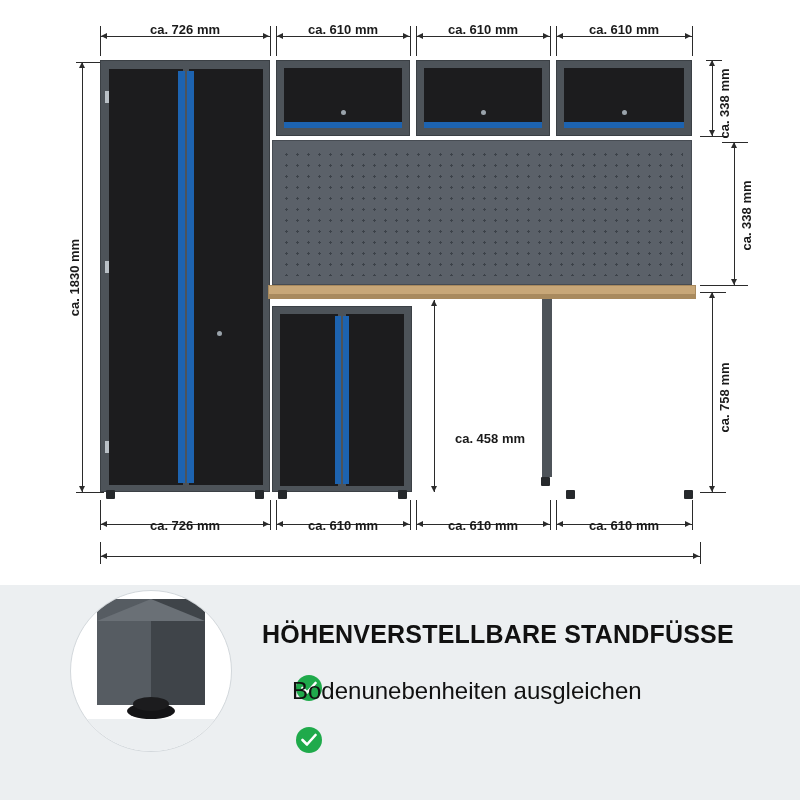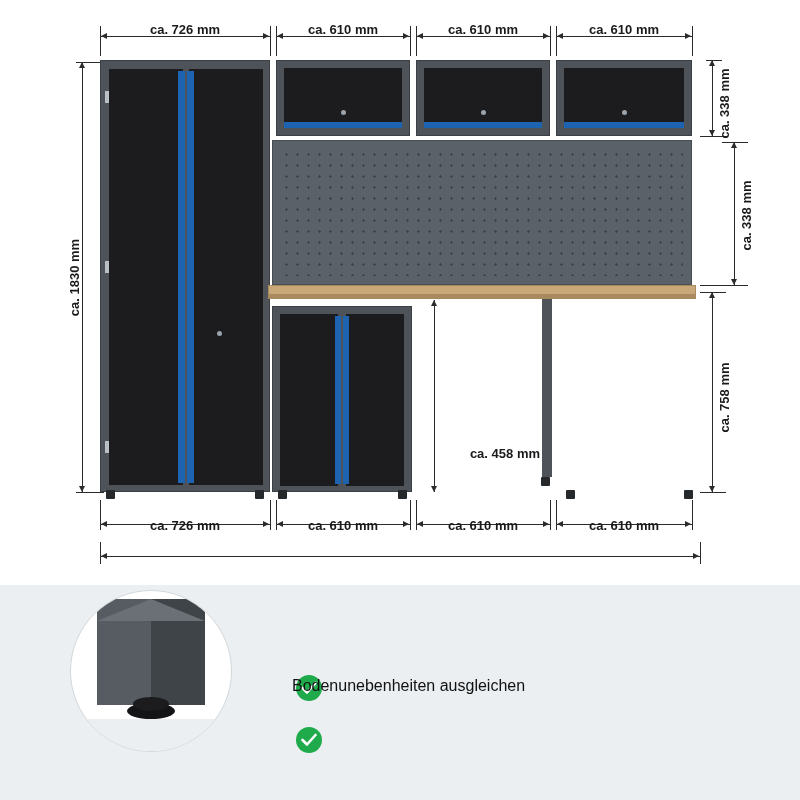--- a/index.html
+++ b/index.html
@@ -102,21 +102,21 @@
   .leg-right{position:absolute;left:80px;top:8px;width:54px;height:106px;background:#3f4449;}
   .leg-bevel{position:absolute;left:26px;top:8px;width:108px;height:22px;background:#6a7076;clip-path:polygon(0 100%,50% 0,100% 100%);}
   .promo-pad{position:absolute;left:62px;top:106px;width:36px;height:14px;border-radius:50%;background:#1c1c1e;}
   .promo-pad2{position:absolute;left:56px;top:112px;width:48px;height:16px;border-radius:50%/50%;background:#141416;}
   .promo-shadow{position:absolute;left:0;top:128px;width:160px;height:32px;background:#eceff1;}
 
   .promo-title{
     position:absolute;left:262px;top:620px;
     font-size:25px;font-weight:bold;color:#111;letter-spacing:.2px;
   }
-  .promo-item{position:absolute;left:292px;font-size:16px;color:#111;}
+  .promo-item{position:absolute;left:292px;font-size:24px;color:#111;}
   .check{
     position:absolute;width:26px;height:26px;border-radius:50%;background:#1faa4b;
   }
   .check svg{position:absolute;left:5px;top:6px;}
 
 </style>
 </head>
 <body>
 
 <div class="stage">
@@ -227,21 +227,21 @@
   <div class="vline" style="left:712px;top:292px;height:200px;"></div>
   <div class="arr arr-u" style="left:709px;top:292px;"></div>
   <div class="arr arr-d" style="left:709px;top:486px;"></div>
   <div class="htick" style="left:700px;top:292px;width:26px;"></div>
   <div class="htick" style="left:700px;top:492px;width:26px;"></div>
   <div class="dim vert" style="left:684px;top:390px;width:80px;">ca. 758 mm</div>
 
   <div class="vline" style="left:434px;top:300px;height:192px;"></div>
   <div class="arr arr-u" style="left:431px;top:300px;"></div>
   <div class="arr arr-d" style="left:431px;top:486px;"></div>
-  <div class="dim" style="left:440px;top:446px;width:100px;text-align:right;">ca. 458 mm</div>
+  <div class="dim" style="left:440px;top:431px;width:100px;text-align:center;">ca. 458 mm</div>
 
   <div class="vline" style="left:100px;top:500px;height:30px;"></div>
   <div class="vline" style="left:270px;top:500px;height:30px;"></div>
   <div class="hline" style="left:100px;top:524px;width:170px;"></div>
   <div class="arr arr-l" style="left:101px;top:521px;"></div>
   <div class="arr arr-r" style="left:263px;top:521px;"></div>
   <div class="dim" style="left:100px;top:518px;width:170px;">ca. 726 mm</div>
 
   <div class="vline" style="left:276px;top:500px;height:30px;"></div>
   <div class="vline" style="left:410px;top:500px;height:30px;"></div>
@@ -272,20 +272,21 @@
 
   <div class="promo-circle">
     <div class="leg-left"></div>
     <div class="leg-right"></div>
     <div class="leg-bevel"></div>
     <div class="promo-shadow"></div>
     <div class="promo-pad2"></div>
     <div class="promo-pad"></div>
   </div>
 
+  <div class="promo-title">HÖHENVERSTELLBARE STANDFÜSSE</div>
 
   <div class="check" style="left:296px;top:675px;">
     <svg width="16" height="14" viewBox="0 0 16 14" aria-hidden="true">
       <path d="M1.5 7 L6 11.5 L14.5 2" fill="none" stroke="#ffffff" stroke-width="2.6" stroke-linecap="round" stroke-linejoin="round"></path>
     </svg>
   </div>
   <div class="promo-item" style="top:677px;">Bodenunebenheiten ausgleichen</div>
 
   <div class="check" style="left:296px;top:727px;">
     <svg width="16" height="14" viewBox="0 0 16 14" aria-hidden="true">

